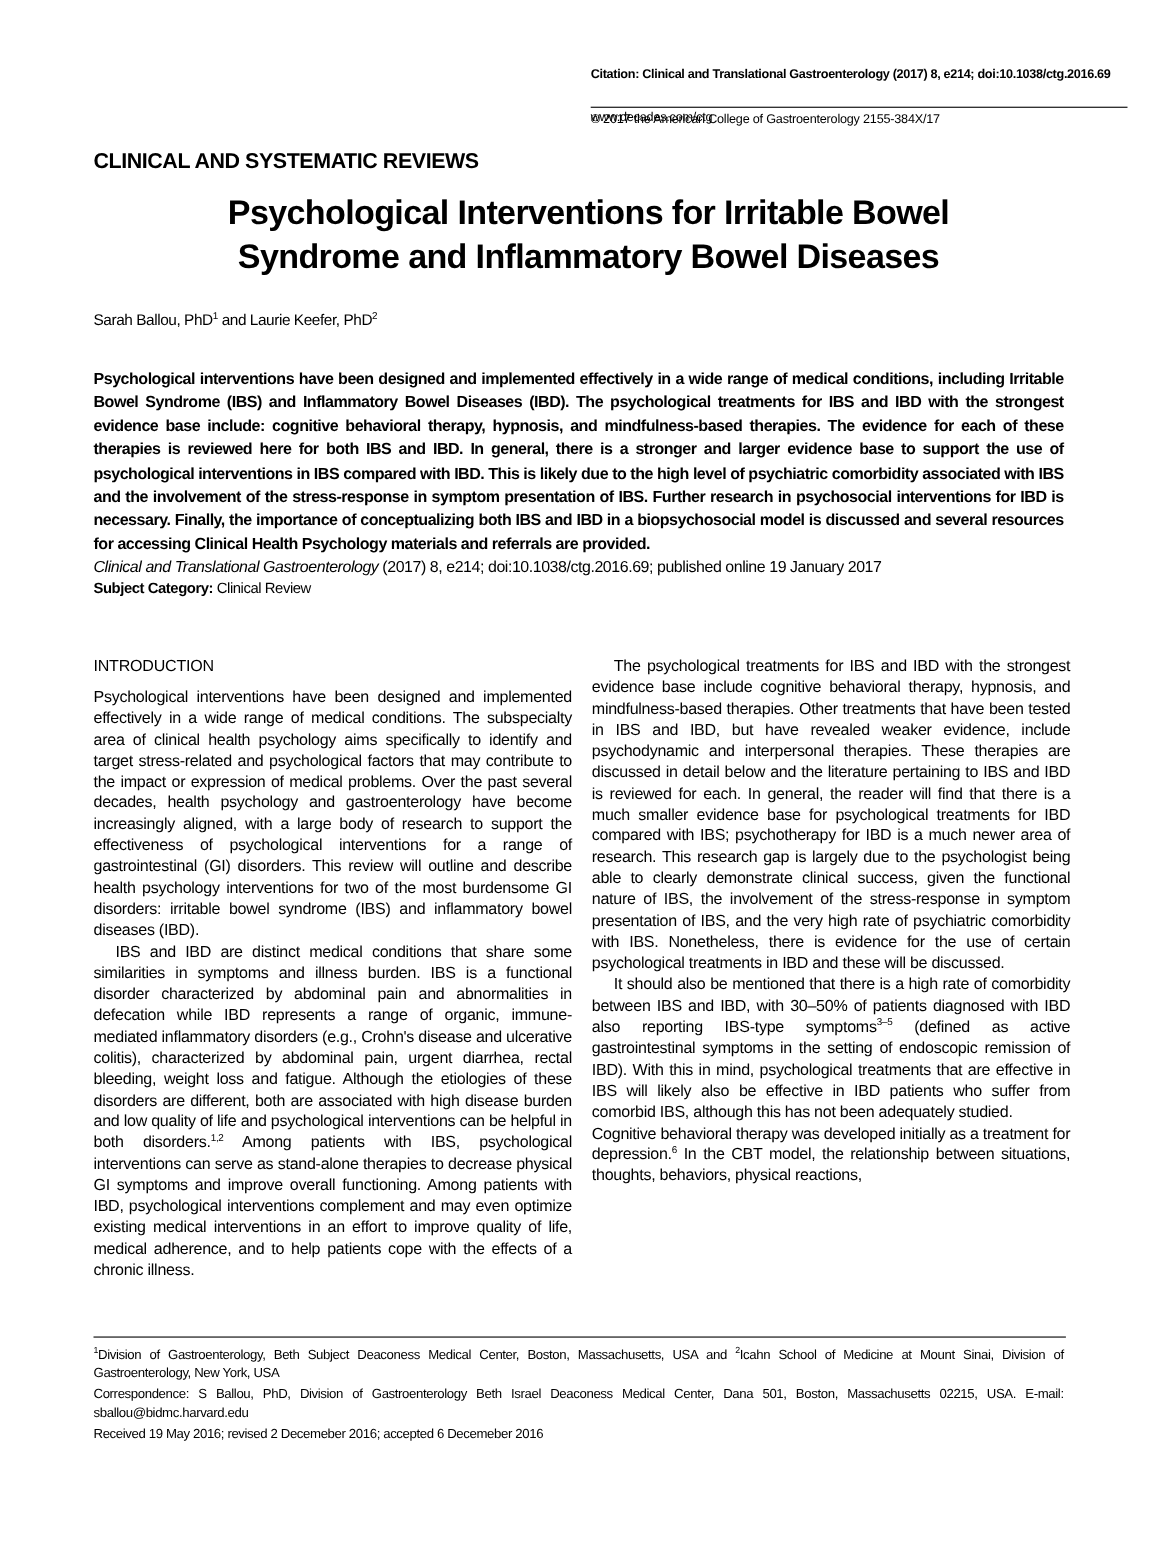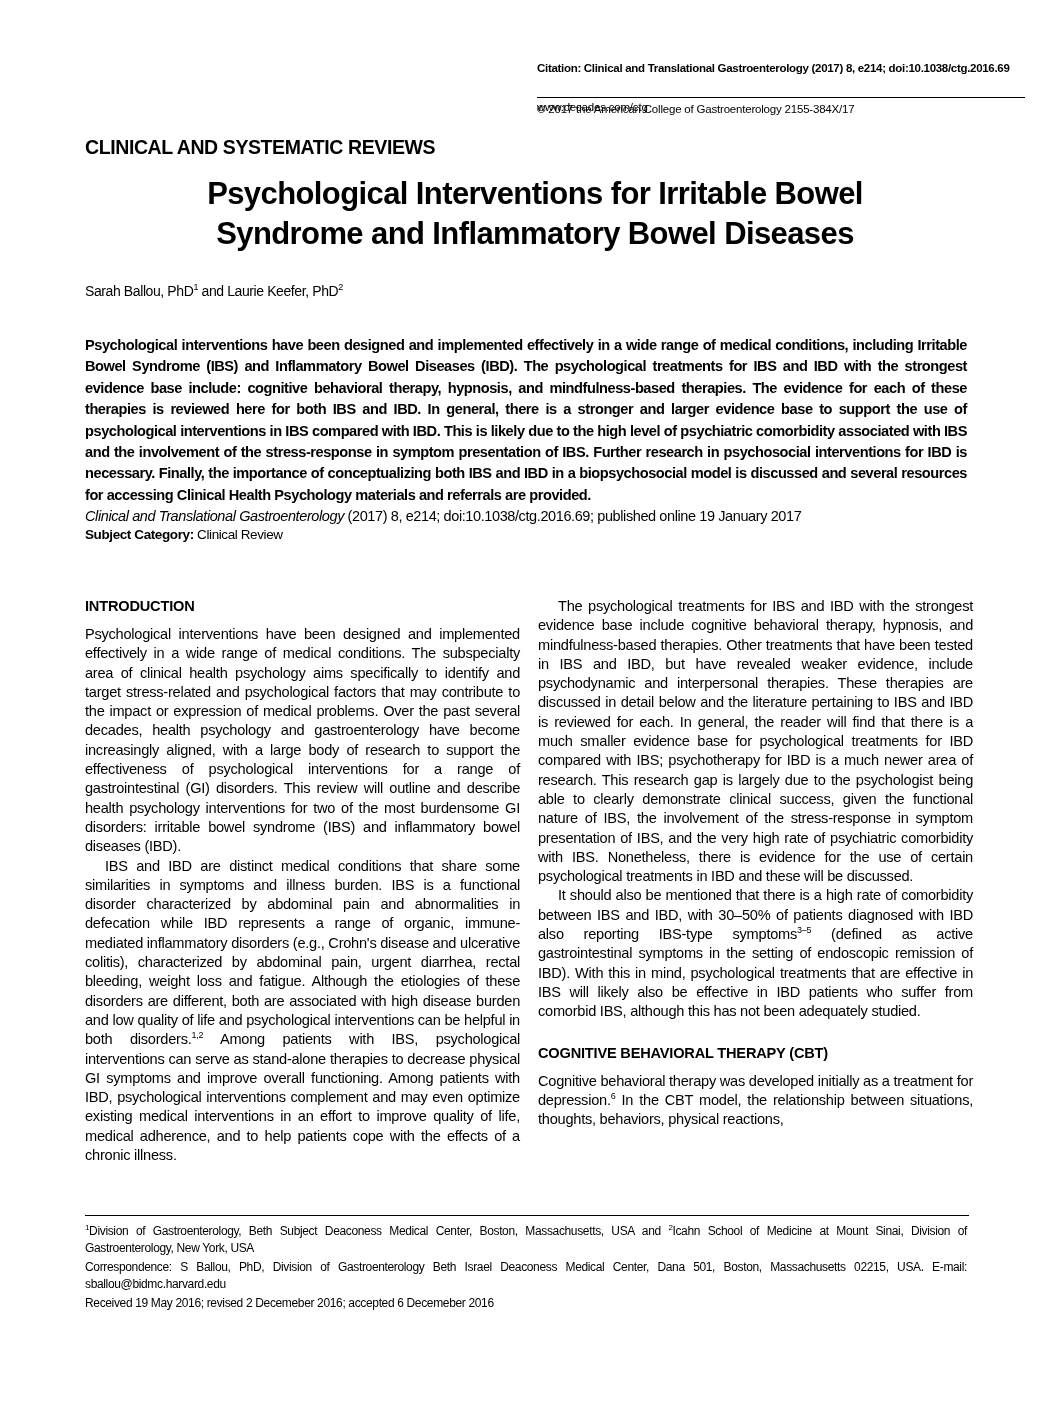--- a/index.html
+++ b/index.html
@@ -15,21 +15,21 @@
     .authors { left: 85px; top: 282px; font-size: 14px; font-weight: normal; letter-spacing: -0.4px; }
     .authors sup { font-size: 9px; }
     .abstract { left: 85px; top: 335px; width: 882px; font-size: 14.6px; line-height: 21.4px; font-weight: bold; text-align: justify; letter-spacing: -0.45px; }
     .journal-ref { left: 85px; top: 506px; width: 882px; font-size: 14.5px; line-height: 20px; letter-spacing: -0.4px; }
     .journal-ref i { font-style: italic; }
     .subject { left: 85px; top: 527px; font-size: 13.5px; letter-spacing: -0.4px; }
     .subject b { font-weight: bold; }
     .col { width: 435px; font-size: 14.6px; line-height: 19.3px; text-align: justify; letter-spacing: -0.25px; }
     .col-left { left: 85px; top: 597px; }
     .col-right { left: 538px; top: 597px; }
-    .col h2 { font-size: 14.6px; font-weight: bold; margin: 0 0 9px 0; line-height: 19px; letter-spacing: -0.2px; }
+    .col h2 { font-size: 14.6px; font-weight: normal; margin: 0 0 9px 0; line-height: 19px; letter-spacing: -0.2px; }
     .col p { margin: 0; }
     .col p.indent { text-indent: 20px; }
     .col sup { font-size: 9px; line-height: 0; }
     .col h2.cbt { margin-top: 22px; }
     .footer-rule { left: 85px; top: 1215px; width: 884px; height: 0; border-top: 1px solid #000; }
     .footnotes { left: 85px; top: 1220px; width: 882px; font-size: 12px; line-height: 16.5px; text-align: justify; letter-spacing: -0.35px; }
     .footnotes sup { font-size: 8px; }
     .footnotes p { margin: 0; }
     .footnotes p + p { margin-top: 3px; }
   </style>
@@ -66,21 +66,20 @@
 
 <div class="abs col col-left">
   <h2>INTRODUCTION</h2>
   <p>Psychological interventions have been designed and implemented effectively in a wide range of medical conditions. The subspecialty area of clinical health psychology aims specifically to identify and target stress-related and psychological factors that may contribute to the impact or expression of medical problems. Over the past several decades, health psychology and gastroenterology have become increasingly aligned, with a large body of research to support the effectiveness of psychological interventions for a range of gastrointestinal (GI) disorders. This review will outline and describe health psychology interventions for two of the most burdensome GI disorders: irritable bowel syndrome (IBS) and inflammatory bowel diseases (IBD).</p>
   <p class="indent"><span>IBS and IBD are distinct medical conditions that share some similarities in symptoms and illness burden. IBS is a functional disorder characterized by abdominal pain and abnormalities in defecation while IBD represents a range of organic, immune-mediated inflammatory disorders (e.g., Crohn's disease and ulcerative colitis), characterized by abdominal pain, urgent diarrhea, rectal bleeding, weight loss and fatigue. Although the etiologies of these disorders are different, both are associated with high disease burden and low quality of life and psychological interventions can be helpful in both disorders.</span><sup>1,2</sup><span> Among patients with IBS, psychological interventions can serve as stand-alone therapies to decrease physical GI symptoms and improve overall functioning. Among patients with IBD, psychological interventions complement and may even optimize existing medical interventions in an effort to improve quality of life, medical adherence, and to help patients cope with the effects of a chronic illness.</span></p>
 </div>
 
 <div class="abs col col-right">
   <p class="indent">The psychological treatments for IBS and IBD with the strongest evidence base include cognitive behavioral therapy, hypnosis, and mindfulness-based therapies. Other treatments that have been tested in IBS and IBD, but have revealed weaker evidence, include psychodynamic and interpersonal therapies. These therapies are discussed in detail below and the literature pertaining to IBS and IBD is reviewed for each. In general, the reader will find that there is a much smaller evidence base for psychological treatments for IBD compared with IBS; psychotherapy for IBD is a much newer area of research. This research gap is largely due to the psychologist being able to clearly demonstrate clinical success, given the functional nature of IBS, the involvement of the stress-response in symptom presentation of IBS, and the very high rate of psychiatric comorbidity with IBS. Nonetheless, there is evidence for the use of certain psychological treatments in IBD and these will be discussed.</p>
   <p class="indent"><span>It should also be mentioned that there is a high rate of comorbidity between IBS and IBD, with 30–50% of patients diagnosed with IBD also reporting IBS-type symptoms</span><sup>3–5</sup><span> (defined as active gastrointestinal symptoms in the setting of endoscopic remission of IBD). With this in mind, psychological treatments that are effective in IBS will likely also be effective in IBD patients who suffer from comorbid IBS, although this has not been adequately studied.</span></p>
-  <h2 class="cbt">COGNITIVE BEHAVIORAL THERAPY (CBT)</h2>
   <p><span>Cognitive behavioral therapy was developed initially as a treatment for depression.</span><sup>6</sup><span> In the CBT model, the relationship between situations, thoughts, behaviors, physical reactions,</span></p>
 </div>
 
 <div class="abs footer-rule"></div>
 
 <div class="abs footnotes">
   <p><sup>1</sup><span>Division of Gastroenterology, Beth Subject Deaconess Medical Center, Boston, Massachusetts, USA and </span><sup>2</sup><span>Icahn School of Medicine at Mount Sinai, Division of Gastroenterology, New York, USA</span></p>
   <p>Correspondence: S Ballou, PhD, Division of Gastroenterology Beth Israel Deaconess Medical Center, Dana 501, Boston, Massachusetts 02215, USA. E-mail: sballou@bidmc.harvard.edu</p>
   <p>Received 19 May 2016; revised 2 Decemeber 2016; accepted 6 Decemeber 2016</p>
 </div>

